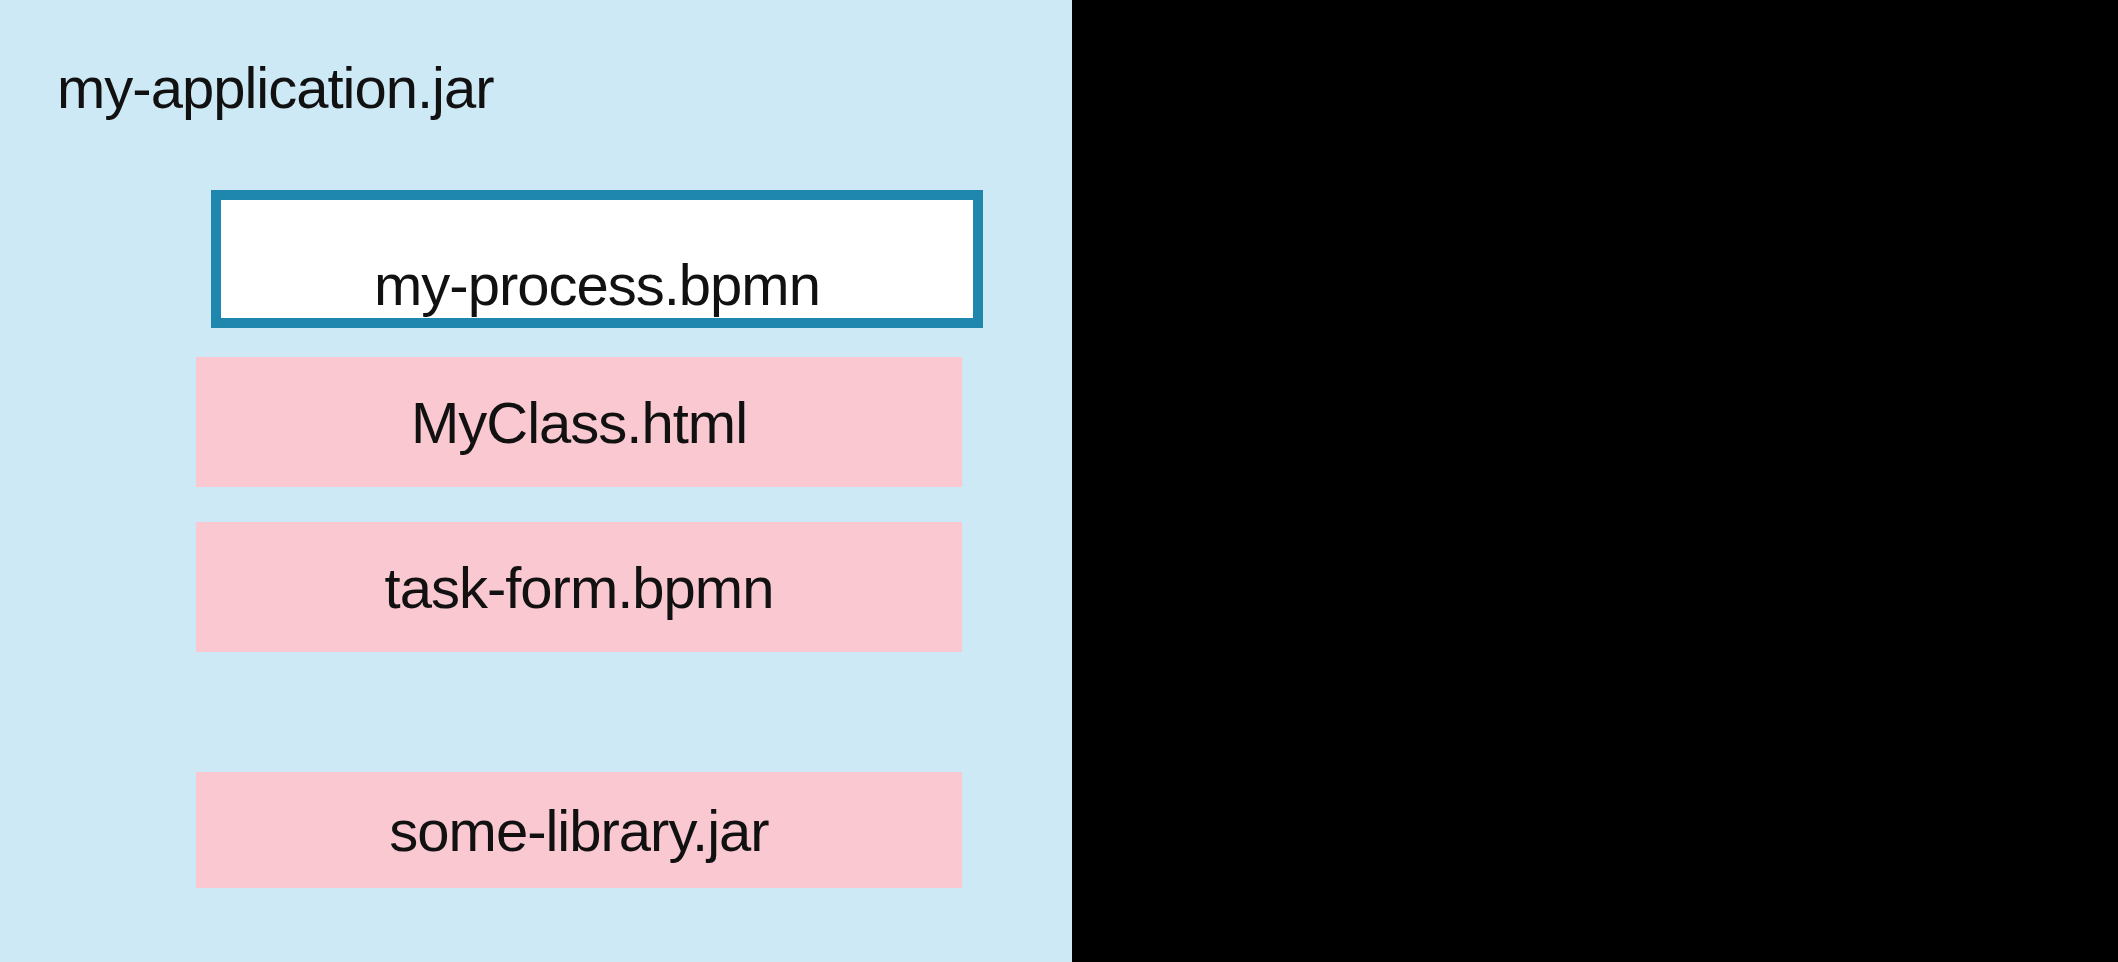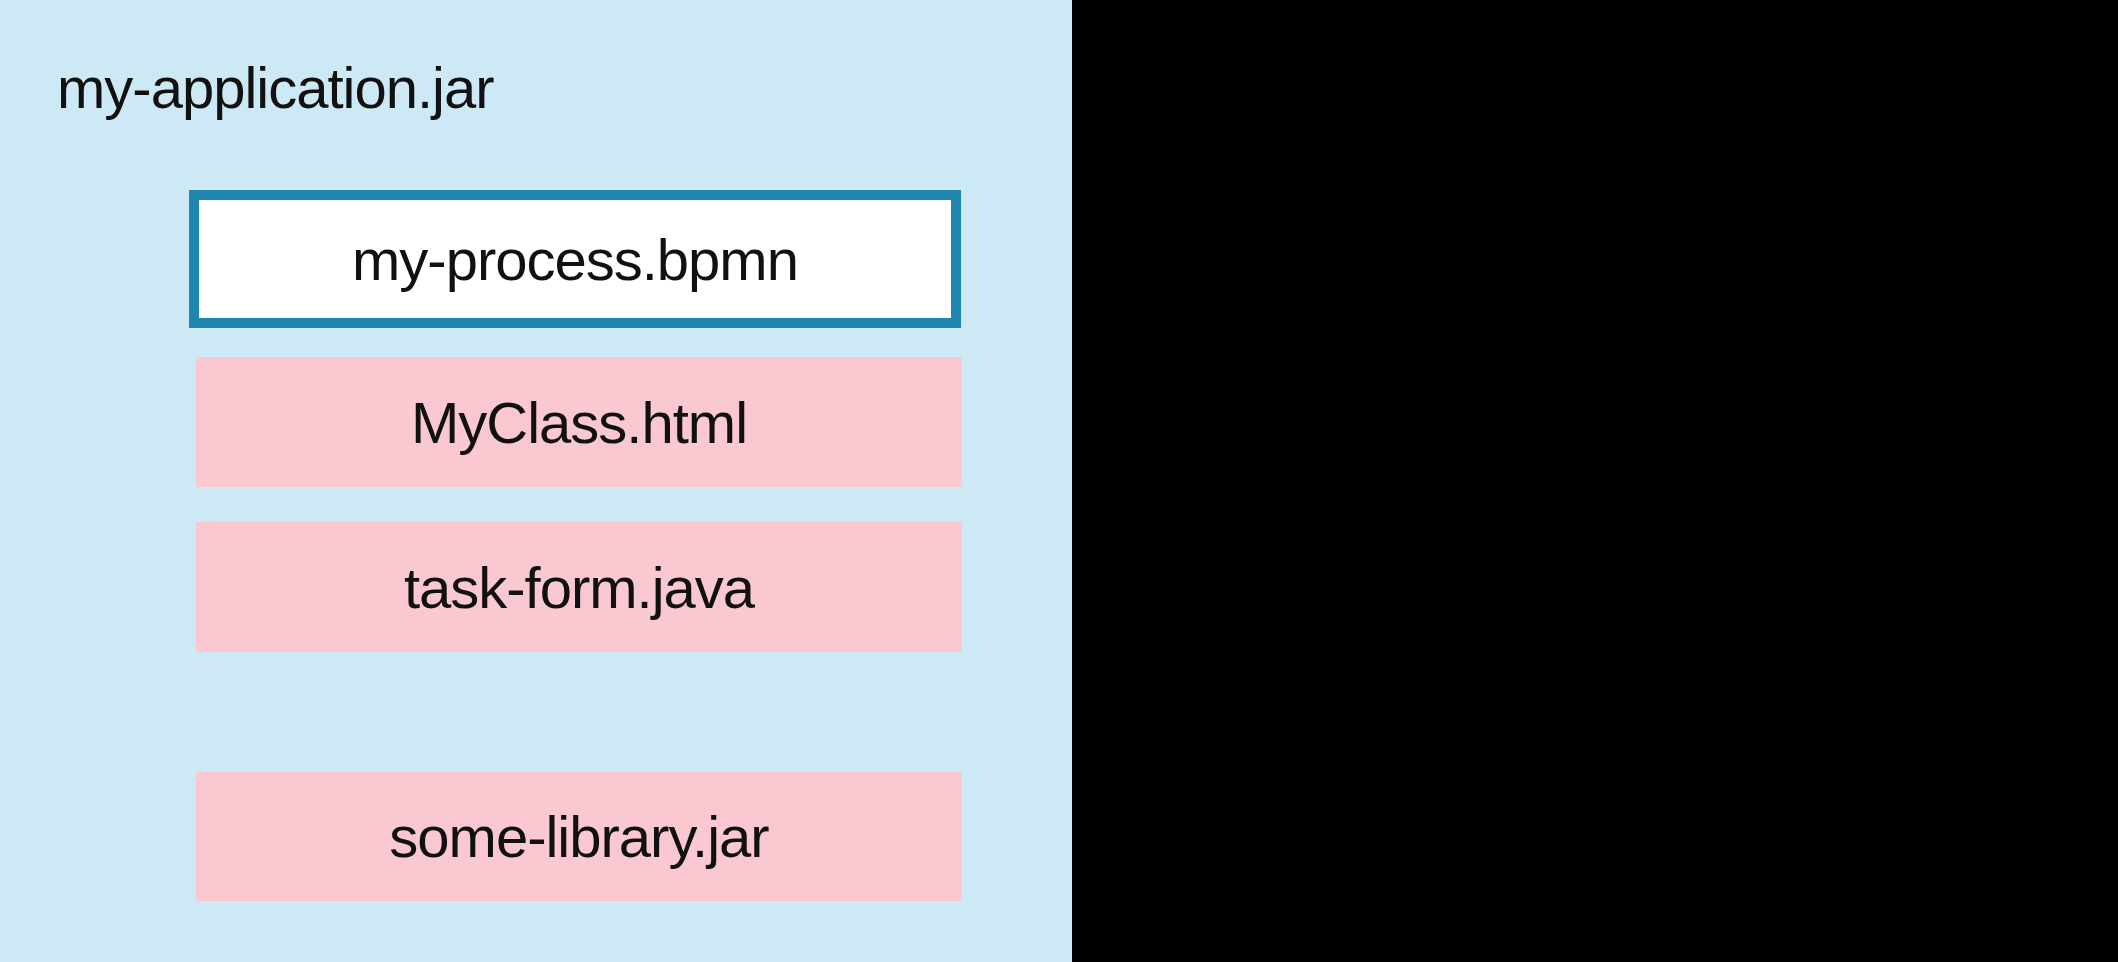--- a/index.html
+++ b/index.html
@@ -37,36 +37,37 @@
     position: absolute;
     box-sizing: border-box;
     display: flex;
     align-items: center;
     justify-content: center;
     font-size: 58px;
     letter-spacing: -1px;
     white-space: nowrap;
   }
   .file-box.highlighted {
-    left: 189px;
+    left: 211px;
     top: 190px;
     width: 772px;
     height: 138px;
     background: #ffffff;
     border: 10px solid #1f87ad;
+    align-items: flex-end;
   }
   .file-box.pink {
     left: 196px;
     width: 766px;
     height: 130px;
     background: #f9c8d0;
   }
   .file-box.pink.pos-1 { top: 357px; }
   .file-box.pink.pos-2 { top: 522px; }
-  .file-box.pink.pos-3 { top: 772px; height: 129px; }
+  .file-box.pink.pos-3 { top: 772px; height: 116px; }
   .black-area {
     position: absolute;
     left: 1072px;
     top: 0;
     width: 1046px;
     height: 962px;
     background: #000000;
   }
 </style>
 </head>
@@ -80,21 +81,21 @@
 
     <div class="file-box highlighted">
       <span>my-process.bpmn</span>
     </div>
 
     <div class="file-box pink pos-1">
       <span>MyClass.html</span>
     </div>
 
     <div class="file-box pink pos-2">
-      <span>task-form.java</span>
+      <span>task-form.bpmn</span>
     </div>
 
     <div class="file-box pink pos-3">
       <span>some-library.jar</span>
     </div>
 
   </div>
 
   <div class="black-area"></div>
 

